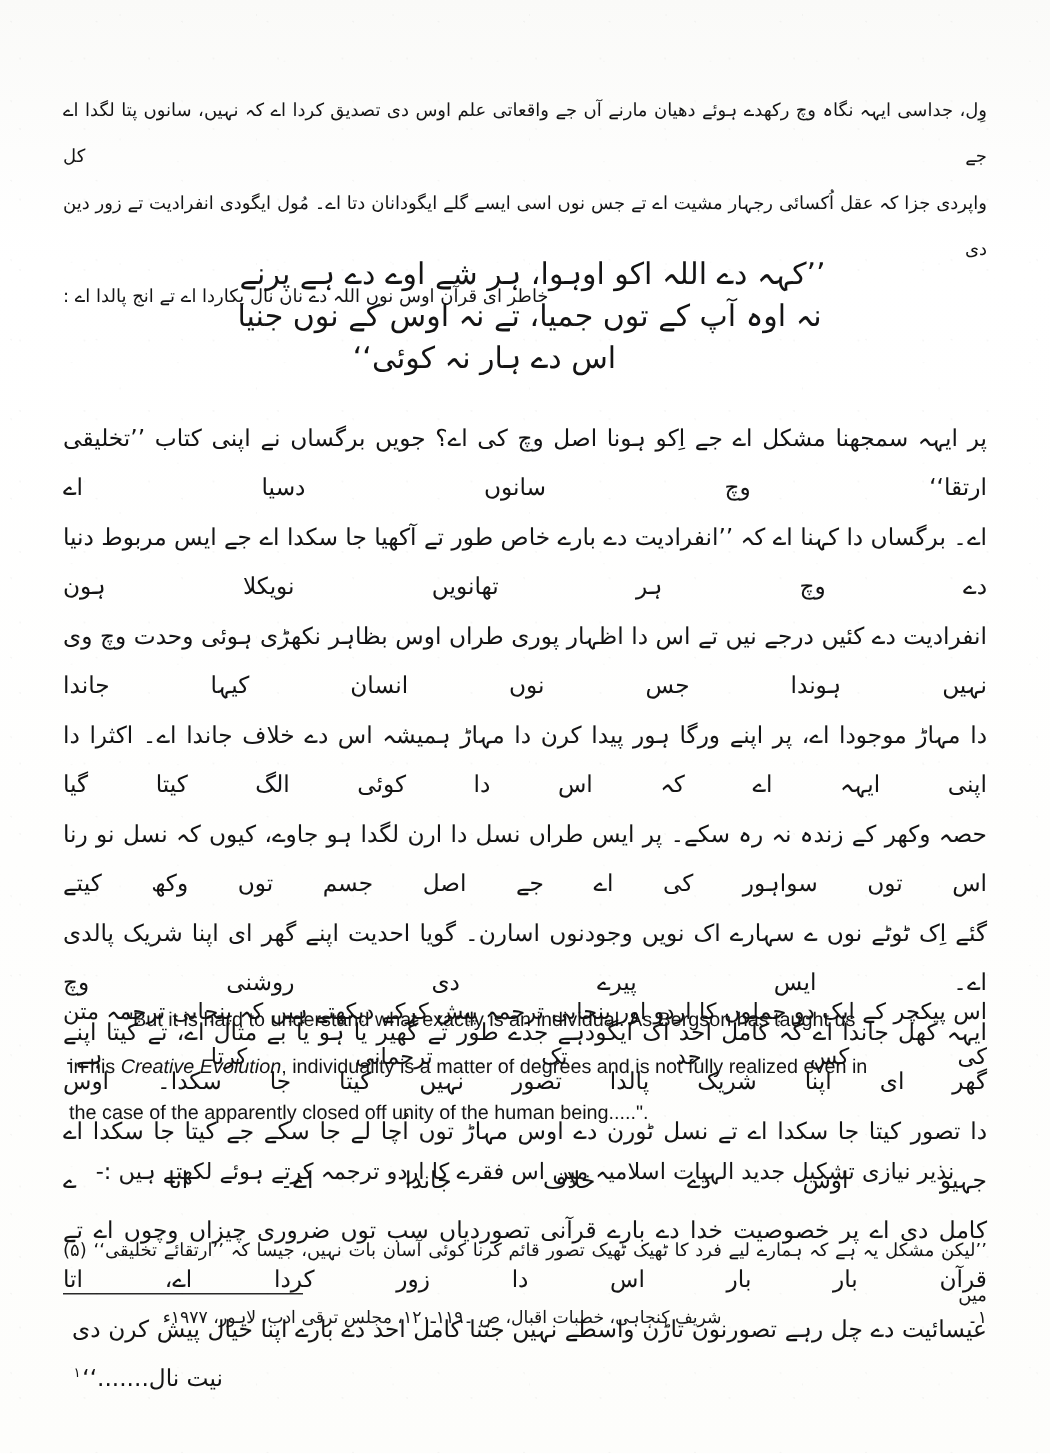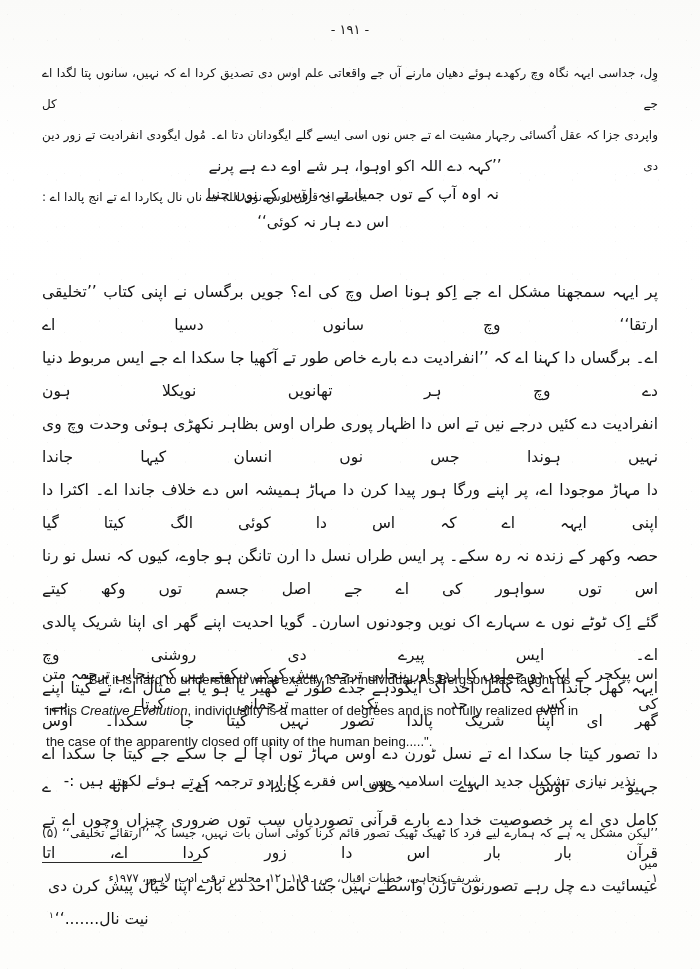--- a/index.html
+++ b/index.html
@@ -60,27 +60,27 @@
     line-height: 31px;
   }
   .para-opening .ln { display: block; }
   .para-opening .ln-last {
     text-align-last: left;
   }
 
   
   .verse-block {
     position: absolute;
-    top: 152px;
+    top: 168px;
     right: 42px;
     left: 42px;
     direction: rtl;
     color: #141414;
     font-family: "DejaVu Sans", sans-serif;
-    font-size: 15px;
+    font-size: 20px;
     line-height: 28px;
   }
   .verse-line {
     display: block;
     text-align: center;
     letter-spacing: 1.2px;
     white-space: nowrap;
   }
   .verse-line-1 { padding-left: 10px; }
   .verse-line-2 { padding-left: 6px; }
@@ -208,40 +208,39 @@
       radial-gradient(circle at 88% 12%, #000 0.6px, transparent 0.7px),
       radial-gradient(circle at 31% 83%, #000 0.5px, transparent 0.6px);
     background-size: 57px 53px, 71px 67px, 91px 83px, 43px 47px;
   }
 </style>
 </head>
 <body>
 
 <div class="page">
 
-  <div class="page-number">- ۱۹۱ -</div>
 
   <div class="rtl-block para-opening">
     <span class="ln">وِل، جداسی ایہہ نگاہ وچ رکھدے ہوئے دھیان مارنے آں جے واقعاتی علم اوس دی تصدیق کردا اے کہ نہیں، سانوں پتا لگدا اے جے کل</span>
     <span class="ln">واپردی جزا کہ عقل اُکسائی رجہار مشیت اے تے جس نوں اسی ایسے گلے ایگودانان دتا اے۔ مُول ایگودی انفرادیت تے زور دین دی</span>
     <span class="ln ln-last">خاطر ای قرآن اوس نوں اللہ دے ناں نال پکاردا اے تے انج پالدا اے :</span>
   </div>
 
   <div class="verse-block">
     <span class="verse-line verse-line-1">’’کہہ دے اللہ اکو اوہوا، ہر شے اوے دے ہے پرنے</span>
     <span class="verse-line verse-line-2">نہ اوہ آپ کے توں جمیا، تے نہ اوس کے نوں جنیا</span>
     <span class="verse-line verse-line-3">اس دے ہار نہ کوئی‘‘</span>
   </div>
 
   <div class="rtl-block para-main">
     <span class="ln ln-first">پر ایہہ سمجھنا مشکل اے جے اِکو ہونا اصل وچ کی اے؟ جویں برگساں نے اپنی کتاب ’’تخلیقی ارتقا‘‘ وچ سانوں دسیا اے</span>
     <span class="ln">اے۔ برگساں دا کہنا اے کہ ’’انفرادیت دے بارے خاص طور تے آکھیا جا سکدا اے جے ایس مربوط دنیا دے وچ ہر تھانویں نویکلا ہون</span>
     <span class="ln">انفرادیت دے کئیں درجے نیں تے اس دا اظہار پوری طراں اوس بظاہر نکھڑی ہوئی وحدت وچ وی نہیں ہوندا جس نوں انسان کیہا جاندا</span>
     <span class="ln">دا مہاڑ موجودا اے، پر اپنے ورگا ہور پیدا کرن دا مہاڑ ہمیشہ اس دے خلاف جاندا اے۔ اکثرا دا اپنی ایہہ اے کہ اس دا کوئی الگ کیتا گیا</span>
-    <span class="ln">حصہ وکھر کے زندہ نہ رہ سکے۔ پر ایس طراں نسل دا ارن تانگن ہو جاوے، کیوں کہ نسل نو رنا اس توں سواہور کی اے جے اصل جسم توں وکھ کیتے</span>
+    <span class="ln">حصہ وکھر کے زندہ نہ رہ سکے۔ پر ایس طراں نسل دا ارن لگدا ہو جاوے، کیوں کہ نسل نو رنا اس توں سواہور کی اے جے اصل جسم توں وکھ کیتے</span>
     <span class="ln">گئے اِک ٹوٹے نوں ے سہارے اک نویں وجودنوں اسارن۔ گویا احدیت اپنے گھر ای اپنا شریک پالدی اے۔ ایس پیرے دی روشنی وچ</span>
     <span class="ln">ایہہ کھل جاندا اے کہ کامل احد اک ایگودہے جدے طور تے گھیر یا ہو یا بے مثال اے، تے کیتا اپنے گھر ای اپنا شریک پالدا تصور نہیں کیتا جا سکدا۔ اوس</span>
     <span class="ln">دا تصور کیتا جا سکدا اے تے نسل ٹورن دے اوس مہاڑ توں اُچا لے جا سکے جے کیتا جا سکدا اے جہیو اوس دے خلاف جاندا اے۔ انا ے</span>
     <span class="ln">کامل دی اے پر خصوصیت خدا دے بارے قرآنی تصوردیاں سب توں ضروری چیزاں وچوں اے تے قرآن بار بار اس دا زور کردا اے، اتا</span>
     <span class="ln ln-last"><span>عیسائیت دے چل رہے تصورنوں تاڑن واسطے نہیں جتنا کامل احد دے بارے اپنا خیال پیش کرن دی نیت نال.......‘‘</span><span class="fn-marker">۱</span></span>
   </div>
 
   <div class="rtl-block line-transition">
     <span>اس پیکچر کے ایک دو جملوں کا اردو اور پنجابی ترجمہ پیش کرکے دیکھتے ہیں کہ پنجابی ترجمہ متن کی کس حد تک ترجمانی کرتا ہے۔</span>
   </div>

